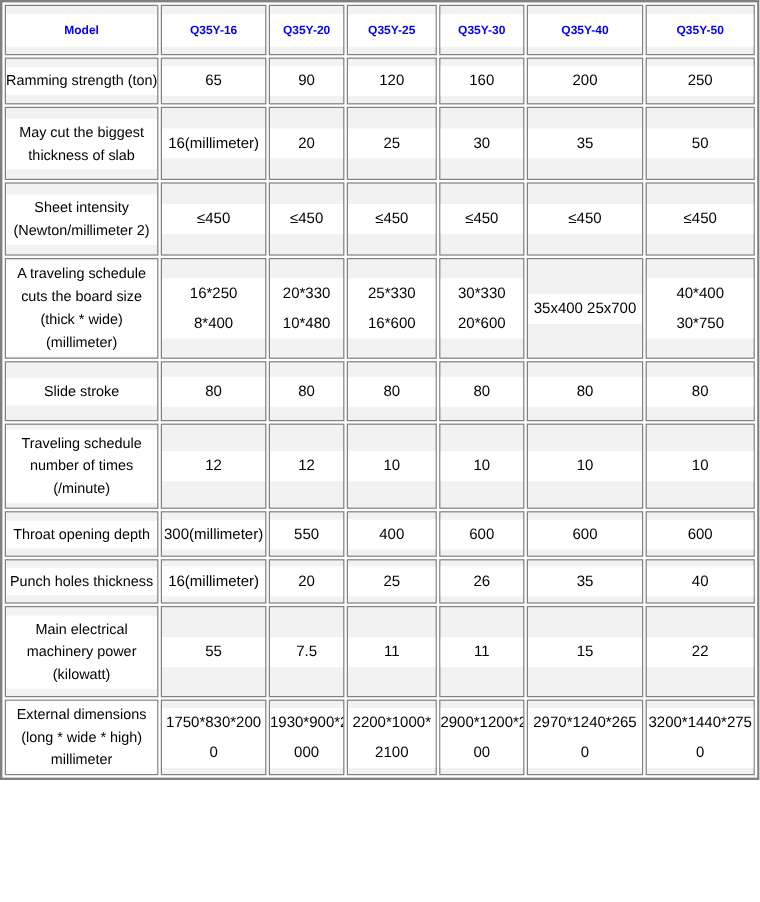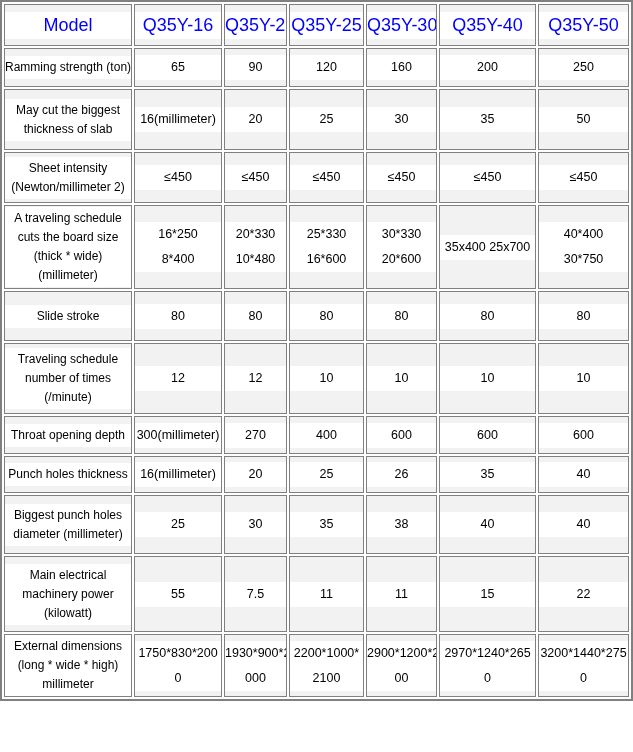--- a/index.html
+++ b/index.html
@@ -33,22 +33,22 @@
     overflow: hidden;
   }
   .band {
     display: block;
     width: 100%;
     background: var(--band-bg);
     text-align: center;
     white-space: pre;
   }
   .hband {
-    font-size: 18px;
-    font-weight: normal;
+    font-size: 10px;
+    font-weight: bold;
     line-height: 27px;
     color: var(--header-text);
     text-align: center;
   }
   .lband {
     font-size: 12px;
     line-height: 19px;
     padding: 2px 0;
   }
   .vband {
@@ -137,21 +137,21 @@
         <td>
           <span class="band vband">30</span>
         </td>
         <td>
           <span class="band vband">35</span>
         </td>
         <td>
           <span class="band vband">50</span>
         </td>
       </tr>
-      <tr style="height: 51px;">
+      <tr style="height: 61px;">
         <td>
           <span class="band lband">Sheet intensity
 (Newton/millimeter 2)</span>
         </td>
         <td>
           <span class="band vband">≤450</span>
         </td>
         <td>
           <span class="band vband">≤450</span>
         </td>
@@ -248,21 +248,21 @@
         </td>
       </tr>
       <tr style="height: 38px;">
         <td>
           <span class="band lband">Throat opening depth</span>
         </td>
         <td>
           <span class="band vband">300(millimeter)</span>
         </td>
         <td>
-          <span class="band vband">270</span>
+          <span class="band vband">550</span>
         </td>
         <td>
           <span class="band vband">400</span>
         </td>
         <td>
           <span class="band vband">600</span>
         </td>
         <td>
           <span class="band vband">600</span>
         </td>
@@ -281,44 +281,20 @@
           <span class="band vband">20</span>
         </td>
         <td>
           <span class="band vband">25</span>
         </td>
         <td>
           <span class="band vband">26</span>
         </td>
         <td>
           <span class="band vband">35</span>
-        </td>
-        <td>
-          <span class="band vband">40</span>
-        </td>
-      </tr>
-      <tr style="height: 59px;">
-        <td>
-          <span class="band lband">Biggest punch holes
-diameter (millimeter)</span>
-        </td>
-        <td>
-          <span class="band vband">25</span>
-        </td>
-        <td>
-          <span class="band vband">30</span>
-        </td>
-        <td>
-          <span class="band vband">35</span>
-        </td>
-        <td>
-          <span class="band vband">38</span>
-        </td>
-        <td>
-          <span class="band vband">40</span>
         </td>
         <td>
           <span class="band vband">40</span>
         </td>
       </tr>
       <tr style="height: 76px;">
         <td>
           <span class="band lband">Main electrical
 machinery power
 (kilowatt)</span>

